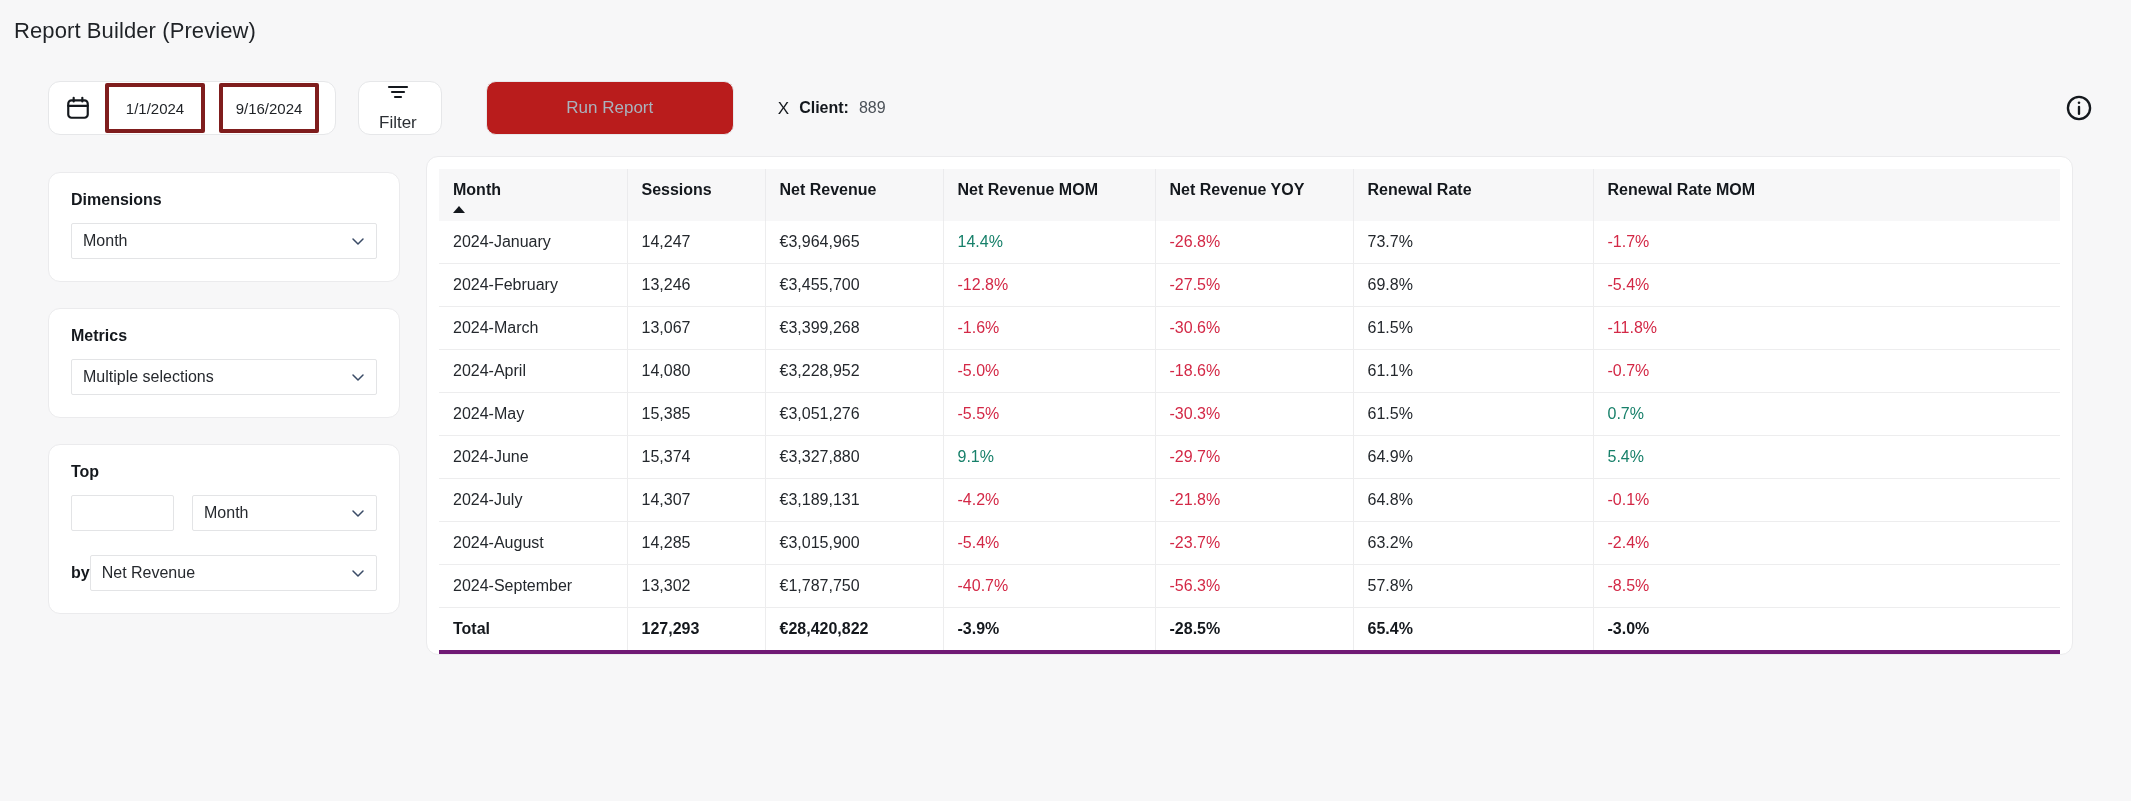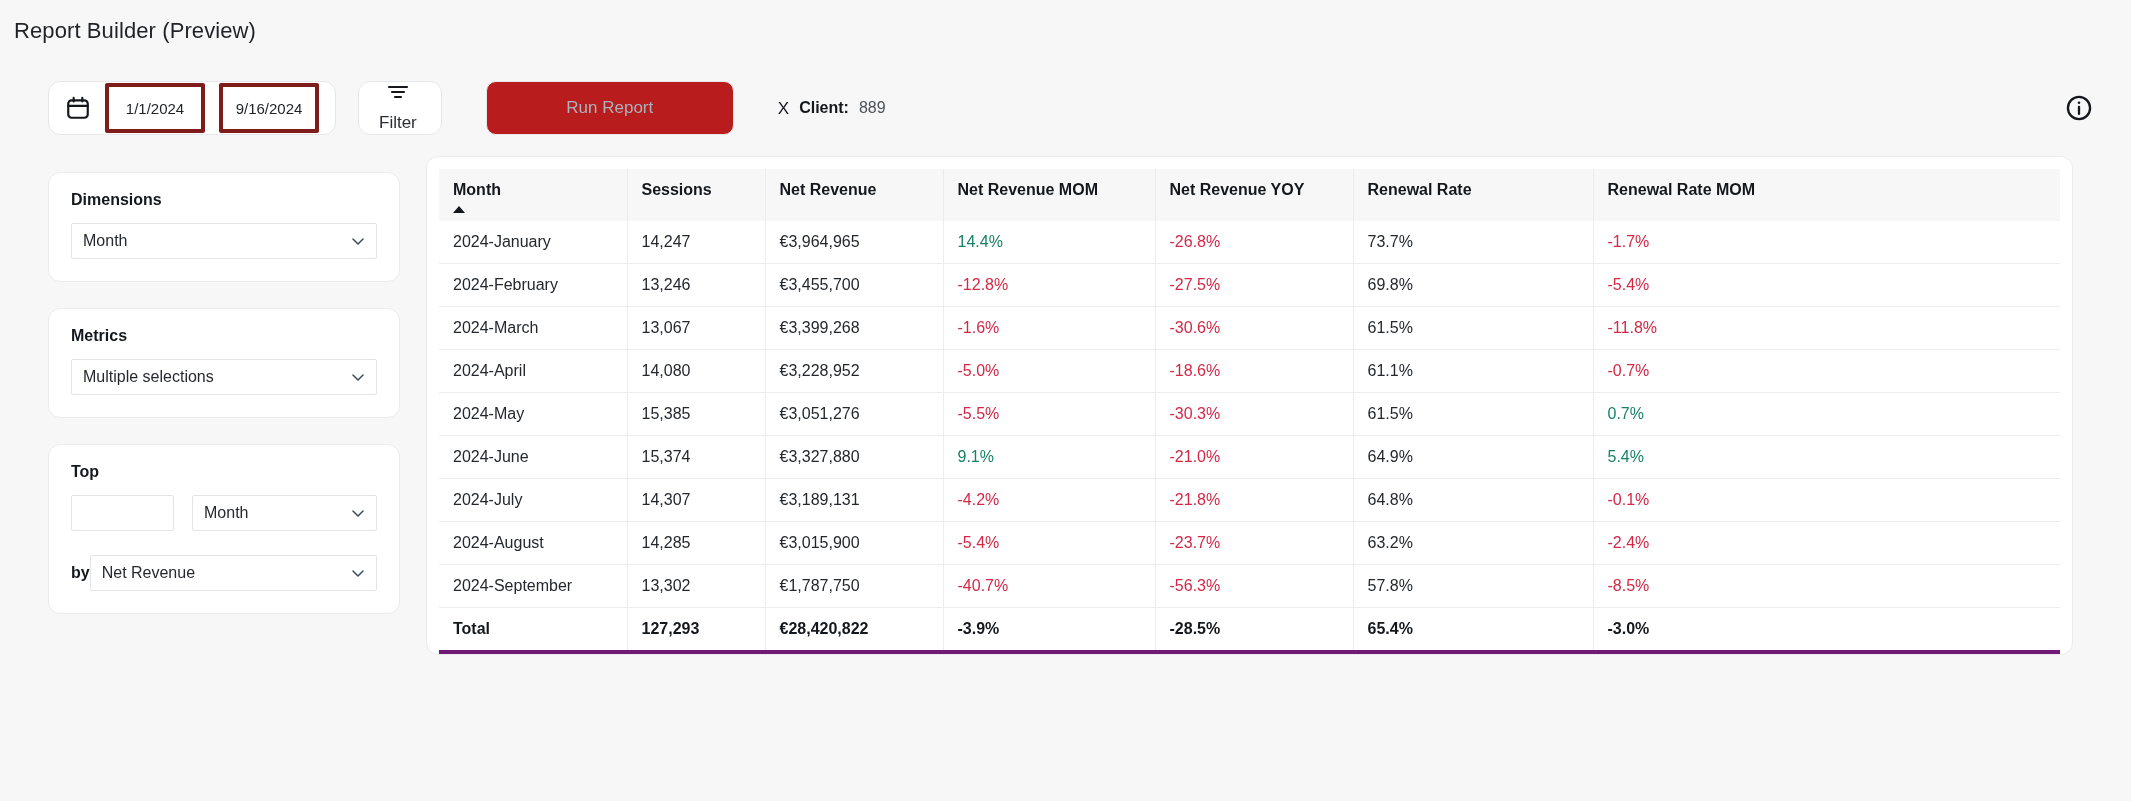--- a/index.html
+++ b/index.html
@@ -436,21 +436,21 @@
               <td class="neg">-5.5%</td>
               <td class="neg">-30.3%</td>
               <td>61.5%</td>
               <td class="pos">0.7%</td>
             </tr>
             <tr>
               <td>2024-June</td>
               <td>15,374</td>
               <td>€3,327,880</td>
               <td class="pos">9.1%</td>
-              <td class="neg">-21.0%</td>
+              <td class="neg">-29.7%</td>
               <td>64.9%</td>
               <td class="pos">5.4%</td>
             </tr>
             <tr>
               <td>2024-July</td>
               <td>14,307</td>
               <td>€3,189,131</td>
               <td class="neg">-4.2%</td>
               <td class="neg">-21.8%</td>
               <td>64.8%</td>

